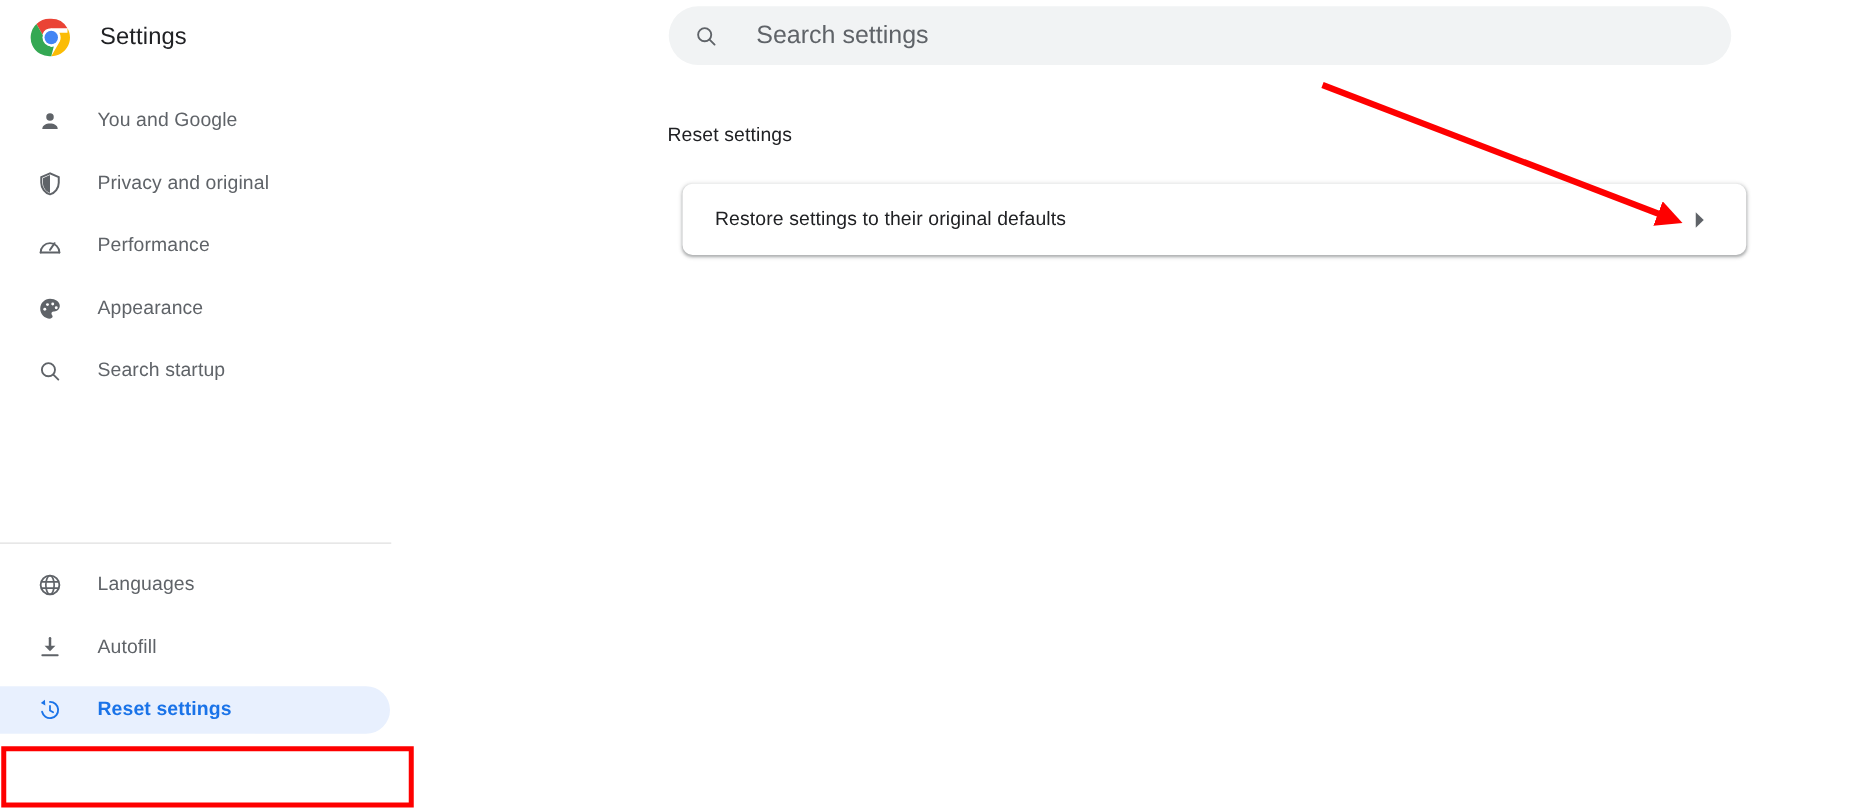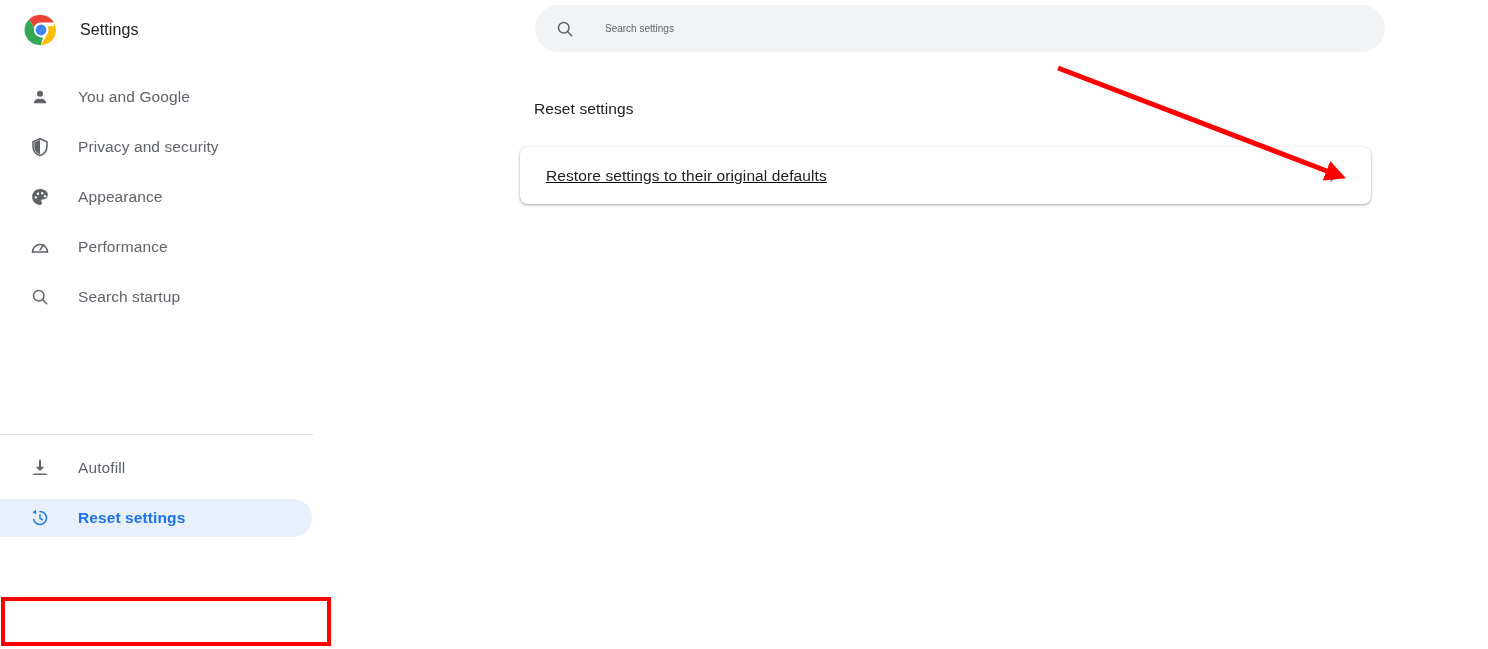--- a/index.html
+++ b/index.html
@@ -33,21 +33,21 @@
     align-items: center;
   }
   #chrome-logo {
     margin-left: 23px;
     width: 36px;
     height: 36px;
     display: block;
   }
   #brand-title {
     margin-left: 21px;
-    font-size: 16px;
+    font-size: 19px;
     font-weight: 500;
     color: #202124;
     letter-spacing: .1px;
   }
 
   #nav-primary { position: absolute; left: 0; top: 78px; width: 340px; }
   #nav-secondary { position: absolute; left: 0; top: 449px; width: 340px; }
 
   .nav-item {
     position: relative;
@@ -117,46 +117,45 @@
     align-items: center;
     justify-content: center;
   }
   #search-input {
     margin-left: 30px;
     flex: 1;
     border: none;
     outline: none;
     background: transparent;
     font-family: "Liberation Sans", sans-serif;
-    font-size: 10px;
+    font-size: 20px;
     color: #202124;
     padding: 0;
     height: 100%;
   }
   #search-input::placeholder { color: #5f6368; opacity: 1; }
 
   #section-title {
     position: absolute;
     left: 194px; top: 100px;
     font-size: 15.5px;
     color: #202124;
     letter-spacing: .1px;
   }
 
   #reset-card {
     position: absolute;
-    left: 180px; top: 147px;
+    left: 206px; top: 147px;
     width: 851px; height: 57px;
     background: #ffffff;
     border-radius: 8px;
     box-shadow: 0 1px 2px rgba(60,64,67,.30), 0 1px 3px 1px rgba(60,64,67,.15);
     display: flex;
     align-items: center;
     cursor: pointer;
-    text-decoration: underline;
   }
   #reset-card-label {
     margin-left: 26px;
     font-size: 15.5px;
     color: #202124;
     letter-spacing: .1px;
   }
   #reset-card-chevron {
     position: absolute;
     right: 32px;
@@ -211,64 +210,74 @@
     </div>
 
 
     <div class="nav-item">
       <span class="nav-icon">
         <svg width="20" height="20" viewBox="0 0 24 24">
             <path d="M12 2 3.6 5.6v5.5c0 5.2 3.6 10 8.4 11.1 4.8-1.1 8.4-5.9 8.4-11.1V5.6z" fill="none" stroke="currentColor" stroke-width="1.9"></path>
             <path d="M12 3.6v17.2c-3.9-1.1-6.8-5.2-6.8-9.7V6.6z" fill="currentColor"></path>
           </svg>
       </span>
-      <span class="nav-label">Privacy and security</span>
+      <span class="nav-label">Privacy and original</span>
+    </div>
+
+    <div class="nav-item">
+      <span class="nav-icon">
+        <svg width="20" height="20" viewBox="0 0 24 24">
+            <path d="M3 18a9 9 0 1 1 18 0" fill="none" stroke="currentColor" stroke-width="1.8" stroke-linecap="round"></path>
+            <path d="M3 18h18" stroke="currentColor" stroke-width="1.8" stroke-linecap="round"></path>
+            <path d="M12 15.5 16.4 9" fill="none" stroke="currentColor" stroke-width="1.8" stroke-linecap="round"></path>
+          </svg>
+      </span>
+      <span class="nav-label">Performance</span>
     </div>
 
     <div class="nav-item">
       <span class="nav-icon">
         <svg width="20" height="20" viewBox="0 0 24 24" fill="currentColor">
             <path d="M12 2.5C6.8 2.5 2.6 6.7 2.6 12S6.8 21.5 12 21.5c1.5 0 2.5-1 2.5-2.2 0-.6-.2-1-.6-1.4-.3-.4-.5-.8-.5-1.3 0-1.1.9-2 2-2H16c3 0 5.4-2.4 5.4-5.4 0-3.9-4.2-6.7-9.4-6.7z"></path>
             <circle cx="7" cy="12.4" r="1.4" fill="#fff"></circle>
             <circle cx="9.6" cy="8" r="1.4" fill="#fff"></circle>
             <circle cx="14.6" cy="7.4" r="1.4" fill="#fff"></circle>
             <circle cx="18" cy="11" r="1.4" fill="#fff"></circle>
           </svg>
       </span>
       <span class="nav-label">Appearance</span>
     </div>
 
     <div class="nav-item">
       <span class="nav-icon">
         <svg width="20" height="20" viewBox="0 0 24 24">
-            <path d="M3 18a9 9 0 1 1 18 0" fill="none" stroke="currentColor" stroke-width="1.8" stroke-linecap="round"></path>
-            <path d="M3 18h18" stroke="currentColor" stroke-width="1.8" stroke-linecap="round"></path>
-            <path d="M12 15.5 16.4 9" fill="none" stroke="currentColor" stroke-width="1.8" stroke-linecap="round"></path>
-          </svg>
-      </span>
-      <span class="nav-label">Performance</span>
-    </div>
-
-    <div class="nav-item">
-      <span class="nav-icon">
-        <svg width="20" height="20" viewBox="0 0 24 24">
             <circle cx="10.5" cy="10.5" r="6.3" fill="none" stroke="currentColor" stroke-width="1.8"></circle>
             <path d="M15.2 15.2 20 20" stroke="currentColor" stroke-width="1.8" stroke-linecap="round"></path>
           </svg>
       </span>
       <span class="nav-label">Search startup</span>
     </div>
 
 
   </div>
 
   <div id="nav-divider"></div>
 
   <div id="nav-secondary">
 
+    <div class="nav-item">
+      <span class="nav-icon">
+        <svg width="20" height="20" viewBox="0 0 24 24">
+            <circle cx="12" cy="12" r="9" fill="none" stroke="currentColor" stroke-width="1.8"></circle>
+            <ellipse cx="12" cy="12" rx="4" ry="9" fill="none" stroke="currentColor" stroke-width="1.6"></ellipse>
+            <path d="M3.4 9h17.2M3.4 15h17.2" stroke="currentColor" stroke-width="1.6"></path>
+          </svg>
+      </span>
+      <span class="nav-label">Languages</span>
+    </div>
 
     <div class="nav-item">
       <span class="nav-icon">
         <svg width="20" height="20" viewBox="0 0 24 24">
             <path d="M12 3v10.2" stroke="currentColor" stroke-width="2.4" stroke-linecap="round"></path>
             <path d="M6.8 10.4 12 15.6l5.2-5.2z" fill="currentColor"></path>
             <path d="M4.6 19.4h14.8" stroke="currentColor" stroke-width="1.8" stroke-linecap="round"></path>
           </svg>
       </span>
       <span class="nav-label">Autofill</span>

